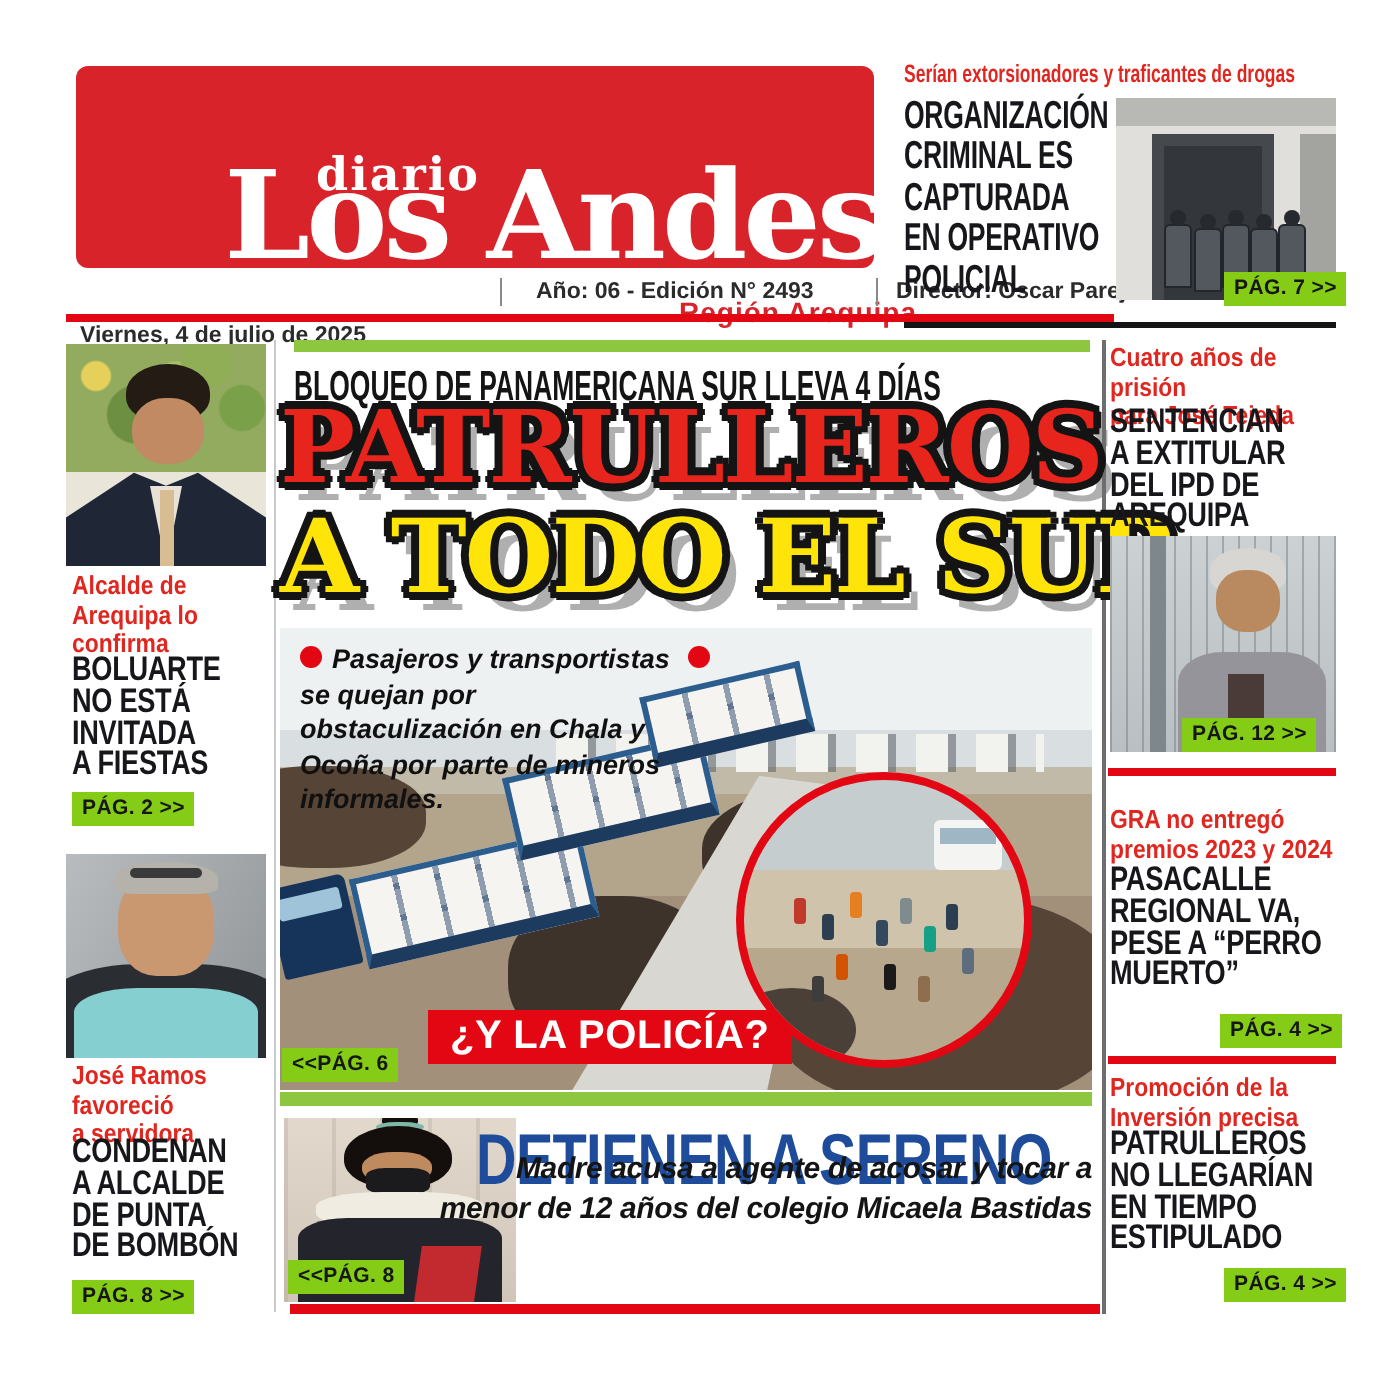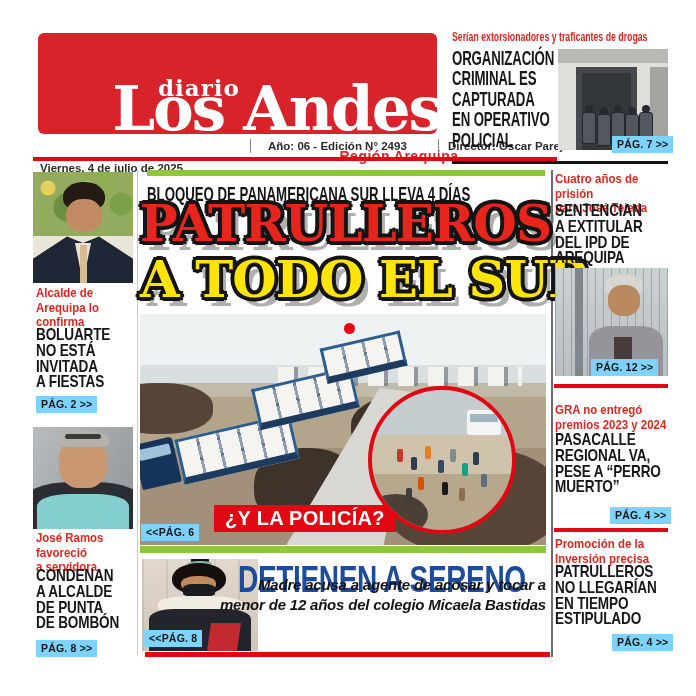--- a/index.html
+++ b/index.html
@@ -12,21 +12,21 @@
   .losandes{position:absolute;left:40px;top:44px;width:397px;text-align:center;color:#fff;
             font:700 61px/64px "DejaVu Serif",serif;letter-spacing:-2px;}
   .regionbox{position:absolute;left:285px;top:113px;width:152px;height:20px;background:#fff;
              text-align:center;}
   .regionbox span{color:#d8232b;font:700 14px/20px "Liberation Sans",sans-serif;letter-spacing:.5px;}
   .datetxt{position:absolute;top:140px;color:#2b2b2b;font:700 11.5px "Liberation Sans",sans-serif;}
   .datesep{position:absolute;top:139px;width:1px;height:14px;background:#8a8a8a;}
   .red-underline{position:absolute;left:33px;top:157px;width:524px;height:4px;background:#e30613;}
 
   
-  .badge{position:absolute;background:#7dd3fc;color:#161616;font:800 10.5px/13px "Liberation Sans",sans-serif;
+  .badge{position:absolute;background:#84cc16;color:#161616;font:800 10.5px/13px "Liberation Sans",sans-serif;
          padding:2px 5px;white-space:nowrap;letter-spacing:.2px;}
   .kicker{position:absolute;color:#e0261f;font:700 13px/14.5px "Liberation Sans",sans-serif;
           white-space:pre-line;transform:scaleX(.88);transform-origin:0 0;}
   .hl{position:absolute;color:#17161a;font:700 17px/15.8px "Liberation Sans",sans-serif;
       white-space:pre-line;transform:scaleX(.8);transform-origin:0 0;letter-spacing:-.2px;}
   .hl-tr{font-size:19.5px;line-height:20.4px;transform:scaleX(.68);}
   .kicker-tr{transform:scaleX(.7);font-size:12.5px;white-space:nowrap;}
   .vline{position:absolute;background:#c9c9c9;}
   .redline{position:absolute;background:#e30613;}
   .greenbar{position:absolute;background:#8dc63f;}
@@ -233,20 +233,23 @@
       <span class="person" style="left:64%;top:52%;background:#16a085;"></span>
       <span class="person" style="left:72%;top:44%;background:#2c3e50;"></span>
       <span class="person" style="left:33%;top:62%;background:#d35400;"></span>
       <span class="person" style="left:50%;top:66%;background:#1a1a1a;"></span>
       <span class="person" style="left:62%;top:70%;background:#8e6e4e;"></span>
       <span class="person" style="left:24%;top:70%;background:#3d3d3d;"></span>
       <span class="person" style="left:78%;top:60%;background:#5d6d7e;"></span>
     </div>
   </div>
 
+  <div class="bullet" style="left:150px;top:321px;width:188px;">
+    <span class="dot"></span><span>Pasajeros y transportistas se quejan por obstaculización en Chala y Ocoña por parte de mineros informales.</span>
+  </div>
   <div class="bullet" style="left:344px;top:321px;width:204px;">
     <span class="dot"></span>
   </div>
 
   <div class="ylp">¿Y LA POLICÍA?</div>
   <div class="badge" style="left:141px;top:524px;">&lt;&lt;PÁG. 6</div>
   <div class="greenbar" style="left:140px;top:546px;width:406px;height:7px;"></div>
 
   <div class="photo photo-woman">
     <div class="wom-bun"></div>

